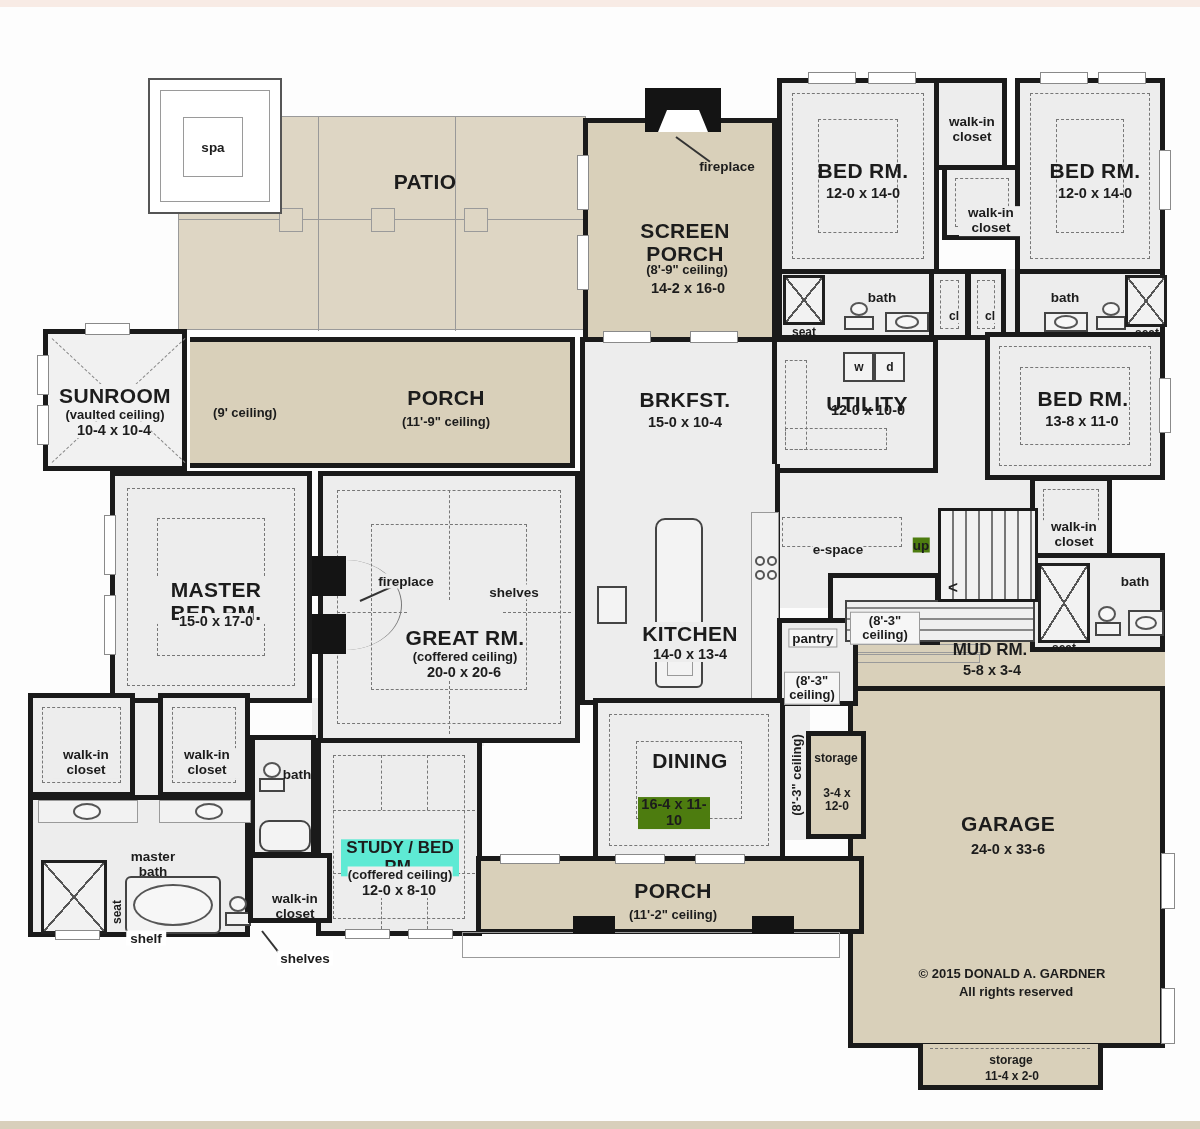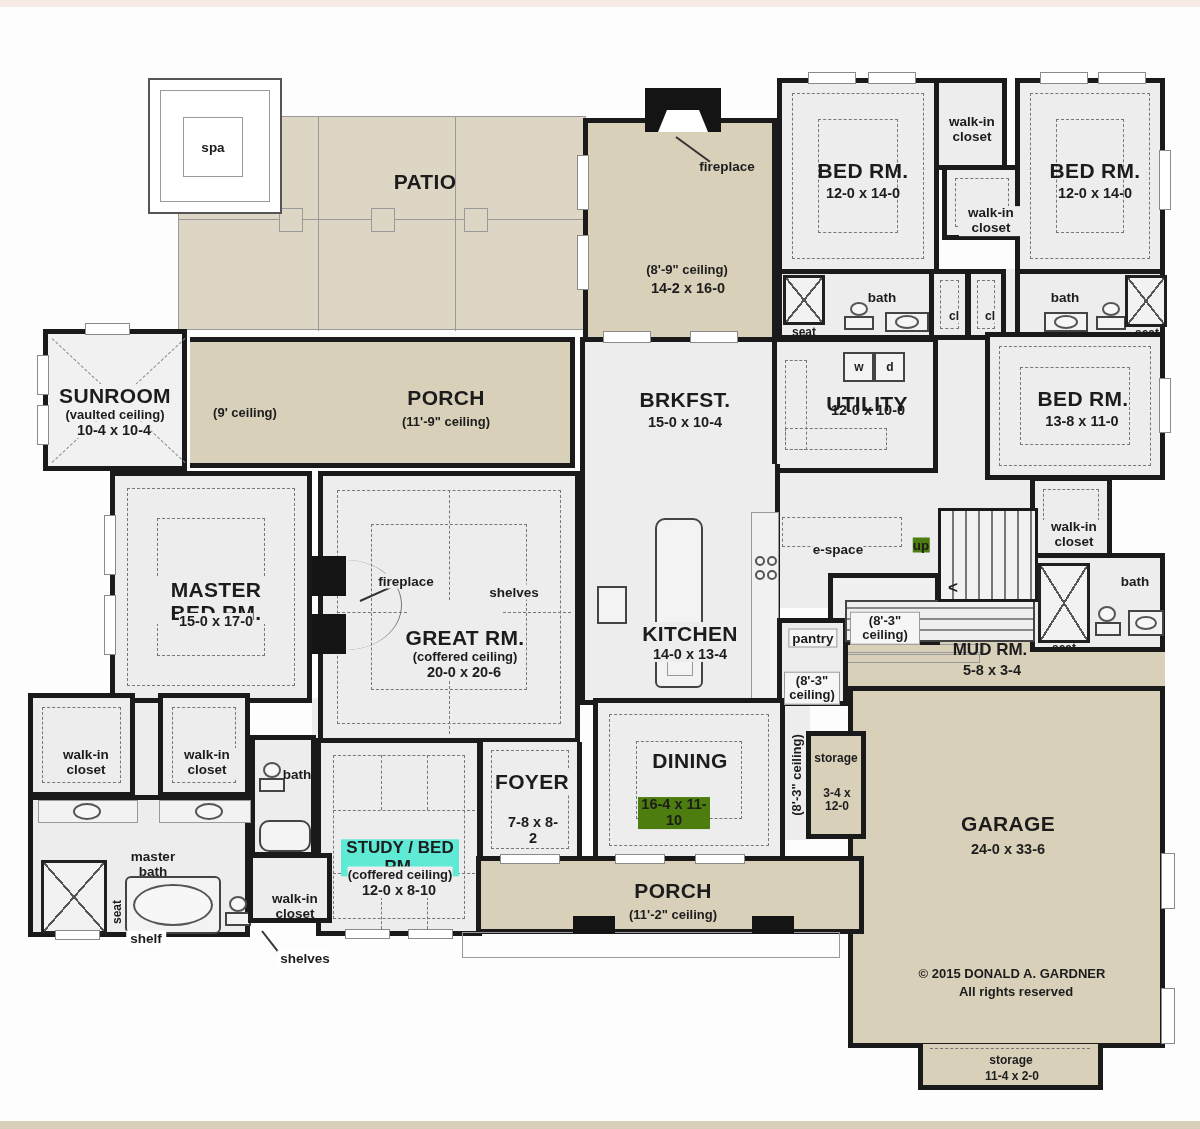--- a/index.html
+++ b/index.html
@@ -72,20 +72,21 @@
   <div class="a t" style="left:935px;top:598px;width:230px;height:95px"></div>
   <div class="a t" style="left:828px;top:641px;width:107px;height:52px"></div>
   <div class="a thin t" style="left:838px;top:644px;width:146px;height:9px"></div>
   <div class="a thin t" style="left:842px;top:654px;width:138px;height:9px"></div>
   <div class="a r t" style="left:848px;top:686px;width:317px;height:362px"></div>
   <div class="a r t" style="left:918px;top:1044px;width:185px;height:46px;border-top:none"></div>
   <div class="a hdash" style="left:930px;top:1048px;width:160px"></div>
   <div class="a r t" style="left:806px;top:731px;width:60px;height:108px"></div>
 
   <div class="a r t" style="left:583px;top:118px;width:194px;height:224px">
+    <span class="lbl n wrap" style="left:97px;top:102px;width:130px">SCREEN PORCH</span>
     <span class="lbl cg" style="left:99px;top:146px">(8'-9" ceiling)</span>
     <span class="lbl dm" style="left:100px;top:165px">14-2 x 16-0</span>
   </div>
   <div class="a blk" style="left:645px;top:88px;width:76px;height:44px"></div>
   <div class="a" style="left:658px;top:110px;width:50px;height:22px;background:#fff;clip-path:polygon(18% 0,82% 0,100% 100%,0 100%)"></div>
   <div class="ln" style="left:676px;top:136px;width:42px;transform:rotate(36deg)"></div>
   <span class="lbl sm" style="left:727px;top:166px">fireplace</span>
 
   <div class="a t" style="left:190px;top:337px;width:122px;height:131px;border-top:5px solid #1a1a1a;border-bottom:5px solid #1a1a1a">
     <span class="lbl cg" style="left:55px;top:70px">(9' ceiling)</span>
@@ -231,41 +232,36 @@
     <span class="lbl sm" style="left:100px;top:23px">bath</span>
     <div class="a crl" style="left:63px;top:48px;width:18px;height:16px"></div>
     <div class="a box" style="left:60px;top:64px;width:26px;height:14px"></div>
     <div class="a box" style="left:93px;top:52px;width:36px;height:26px"></div>
     <div class="a crl" style="left:100px;top:58px;width:22px;height:14px"></div>
   </div>
 
   <span class="lbl n2" style="left:990px;top:650px">MUD RM.</span>
   <span class="lbl dm" style="left:992px;top:670px">5-8 x 3-4</span>
 
-  <div class="a r" style="left:777px;top:618px;width:71px;height:88px">
+  <div class="a r" style="left:777px;top:618px;width:81px;height:88px">
     <span class="lbl sm lblbox" style="left:31px;top:15px">pantry</span>
     <span class="lbl cg wrap lblbox" style="left:30px;top:48px;width:48px">(8'-3" ceiling)</span>
   </div>
 
   <div class="a r" style="left:593px;top:698px;width:192px;height:164px">
     <div class="dashin" style="inset:11px"></div>
     <div class="dashin" style="inset:38px"></div>
     <span class="lbl n" style="left:92px;top:58px;background:#ededed">DINING</span>
     <span class="lbl dm wrap" style="left:76px;top:93px;width:72px;background:#4d7c0f">16-4 x 11-10</span>
   </div>
 
   <span class="lbl cg rot" style="left:796px;top:775px">(8'-3" ceiling)</span>
   <span class="lbl xs" style="left:836px;top:758px">storage</span>
   <span class="lbl xs wrap" style="left:837px;top:783px;width:44px">3-4 x 12-0</span>
 
-  <div class="a r" style="left:478px;top:742px;width:104px;height:120px;border-top:none">
-    <div class="dashin" style="inset:8px"></div>
-    <span class="lbl n" style="left:49px;top:40px;background:#ededed">FOYER</span>
-    <span class="lbl dm wrap" style="left:50px;top:72px;width:54px;background:#ededed">7-8 x 8-2</span>
-  </div>
 
   <div class="a r" style="left:316px;top:738px;width:166px;height:198px">
     <div class="dashin" style="inset:12px"></div>
     <div class="vdash" style="left:60px;top:12px;height:55px"></div>
     <div class="vdash" style="left:106px;top:12px;height:55px"></div>
     <div class="vdash" style="left:60px;top:130px;height:56px"></div>
     <div class="vdash" style="left:106px;top:130px;height:56px"></div>
     <div class="hdash" style="left:12px;top:67px;width:142px"></div>
     <div class="hdash" style="left:12px;top:130px;width:142px"></div>
     <span class="lbl n2 wrap" style="left:79px;top:98px;width:118px;background:#5eead4">STUDY / BED RM.</span>

